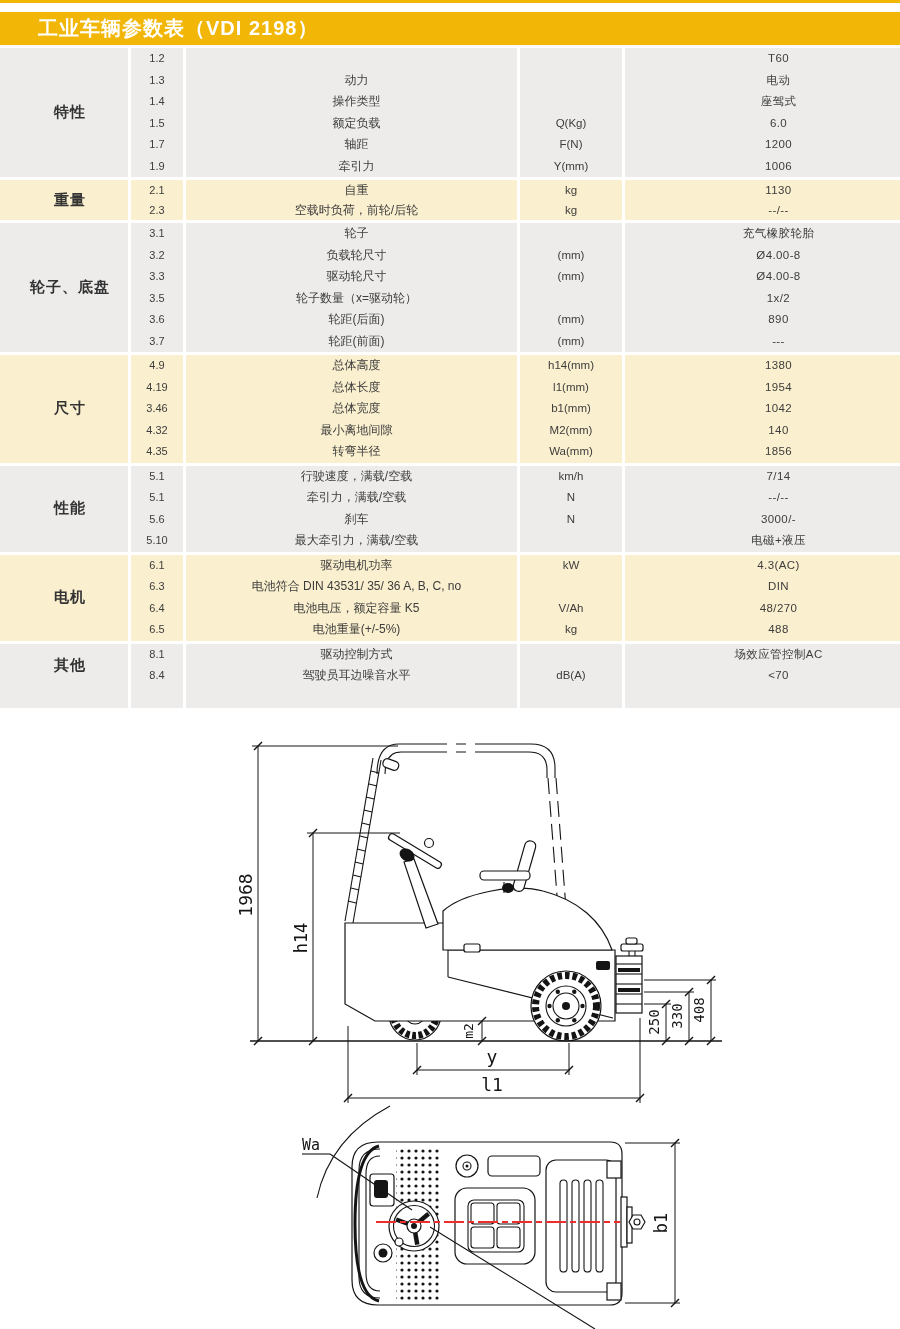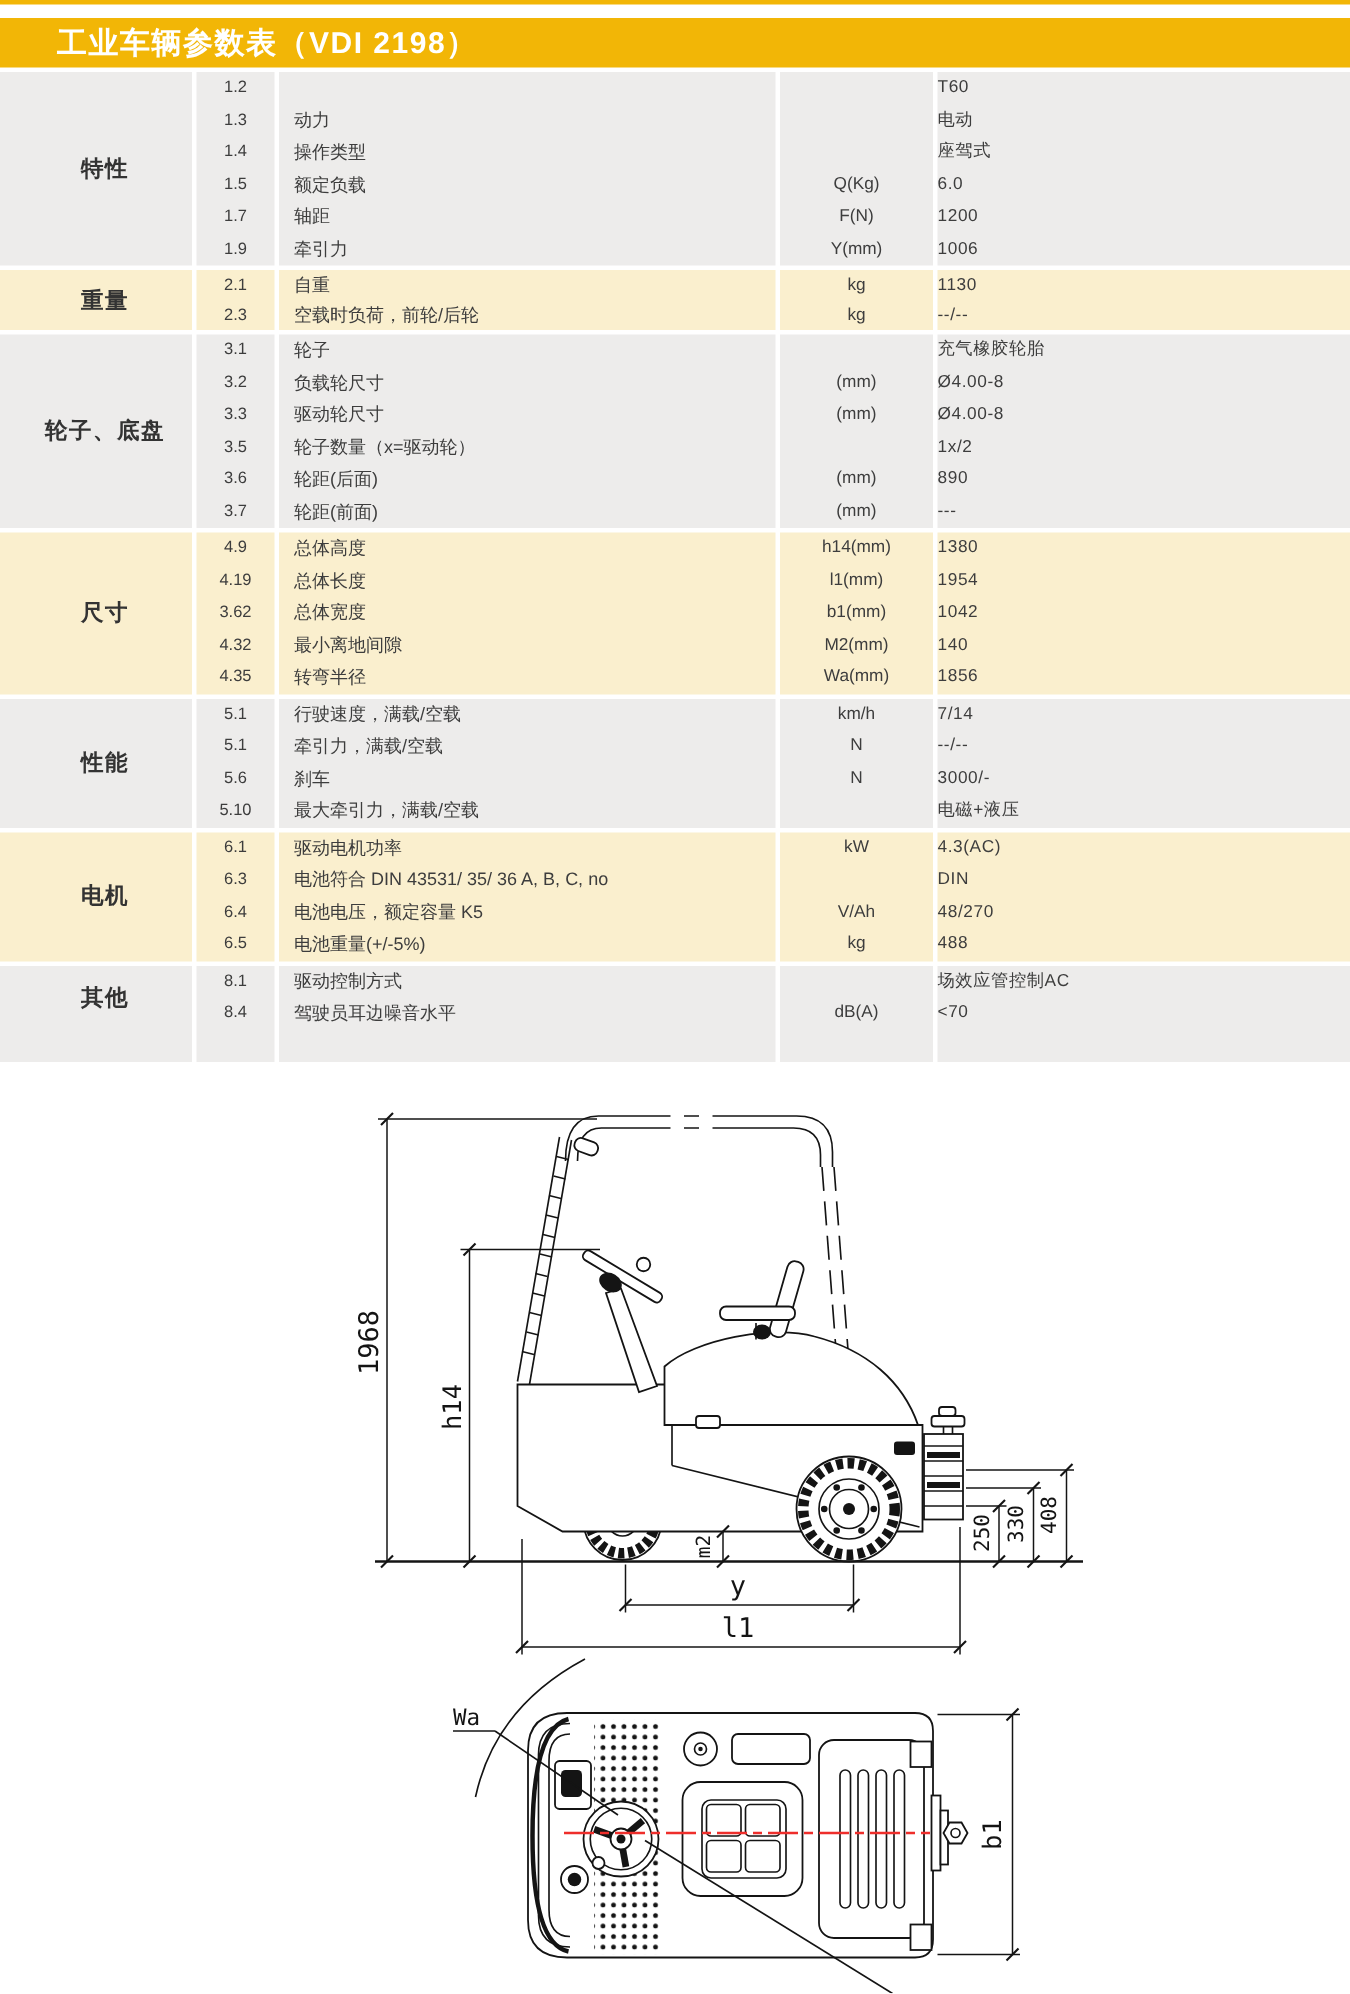--- a/index.html
+++ b/index.html
@@ -24,23 +24,23 @@
   .tone-yellow .colcell{background:var(--c-yellow);}
   .colcell{overflow:hidden;}
   .col-cat{width:128px;display:flex;align-items:center;justify-content:center;
            font-size:15px;font-weight:bold;color:#333;letter-spacing:1px;padding-left:12px;}
   .col-no{width:52px;}
   .col-desc{width:331px;}
   .col-unit{width:102px;}
   .col-val{flex:1;}
   .rowline{height:21.5px;line-height:21.5px;font-size:12px;white-space:nowrap;}
   .col-no .rowline{text-align:center;font-size:11px;}
-  .col-desc .rowline{text-align:left;padding-left:10px;}
+  .col-desc .rowline{text-align:center;padding-left:10px;}
   .col-unit .rowline{text-align:center;font-size:11.5px;}
-  .col-val .rowline{text-align:left;font-size:11.5px;letter-spacing:.4px;}
+  .col-val .rowline{text-align:center;font-size:11.5px;letter-spacing:.4px;margin-left:32px;}
   .section-weight .rowline{height:20px;line-height:20px;}
   .section-tail .colcell{padding-bottom:21px;}
   
   .drawing{position:absolute;left:0;top:712px;}
   .ln{stroke:var(--c-ink);stroke-width:1.1;fill:none;}
   .ln2{stroke:var(--c-ink);stroke-width:1.6;fill:none;}
   .fillw{fill:#fff;stroke:var(--c-ink);stroke-width:1.2;}
   .dark{fill:var(--c-ink);stroke:none;}
   .dim{stroke:var(--c-ink);stroke-width:1;fill:none;}
   .tick{stroke:var(--c-ink);stroke-width:1.4;}
@@ -145,21 +145,21 @@
           <div class="rowline">1x/2</div>
           <div class="rowline">890</div>
           <div class="rowline">---</div>
         </div>
       </div>
       <div class="section tone-yellow">
         <div class="colcell col-cat">尺寸</div>
         <div class="colcell col-no">
           <div class="rowline">4.9</div>
           <div class="rowline">4.19</div>
-          <div class="rowline">3.62</div>
+          <div class="rowline">3.46</div>
           <div class="rowline">4.32</div>
           <div class="rowline">4.35</div>
         </div>
         <div class="colcell col-desc">
           <div class="rowline">总体高度</div>
           <div class="rowline">总体长度</div>
           <div class="rowline">总体宽度</div>
           <div class="rowline">最小离地间隙</div>
           <div class="rowline">转弯半径</div>
         </div>

